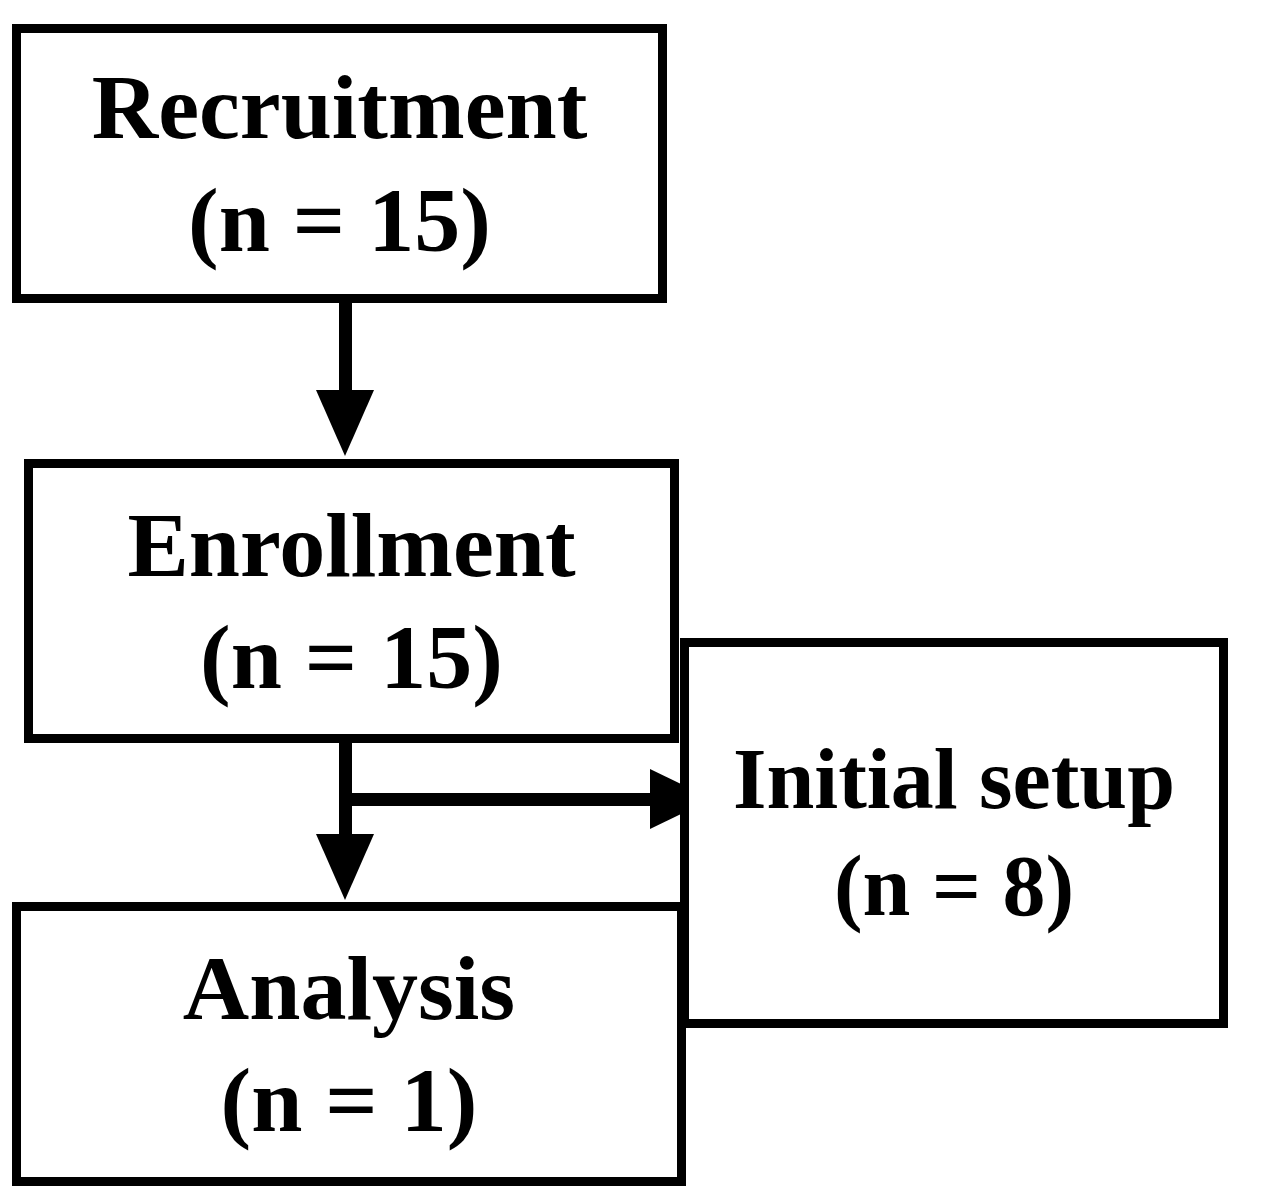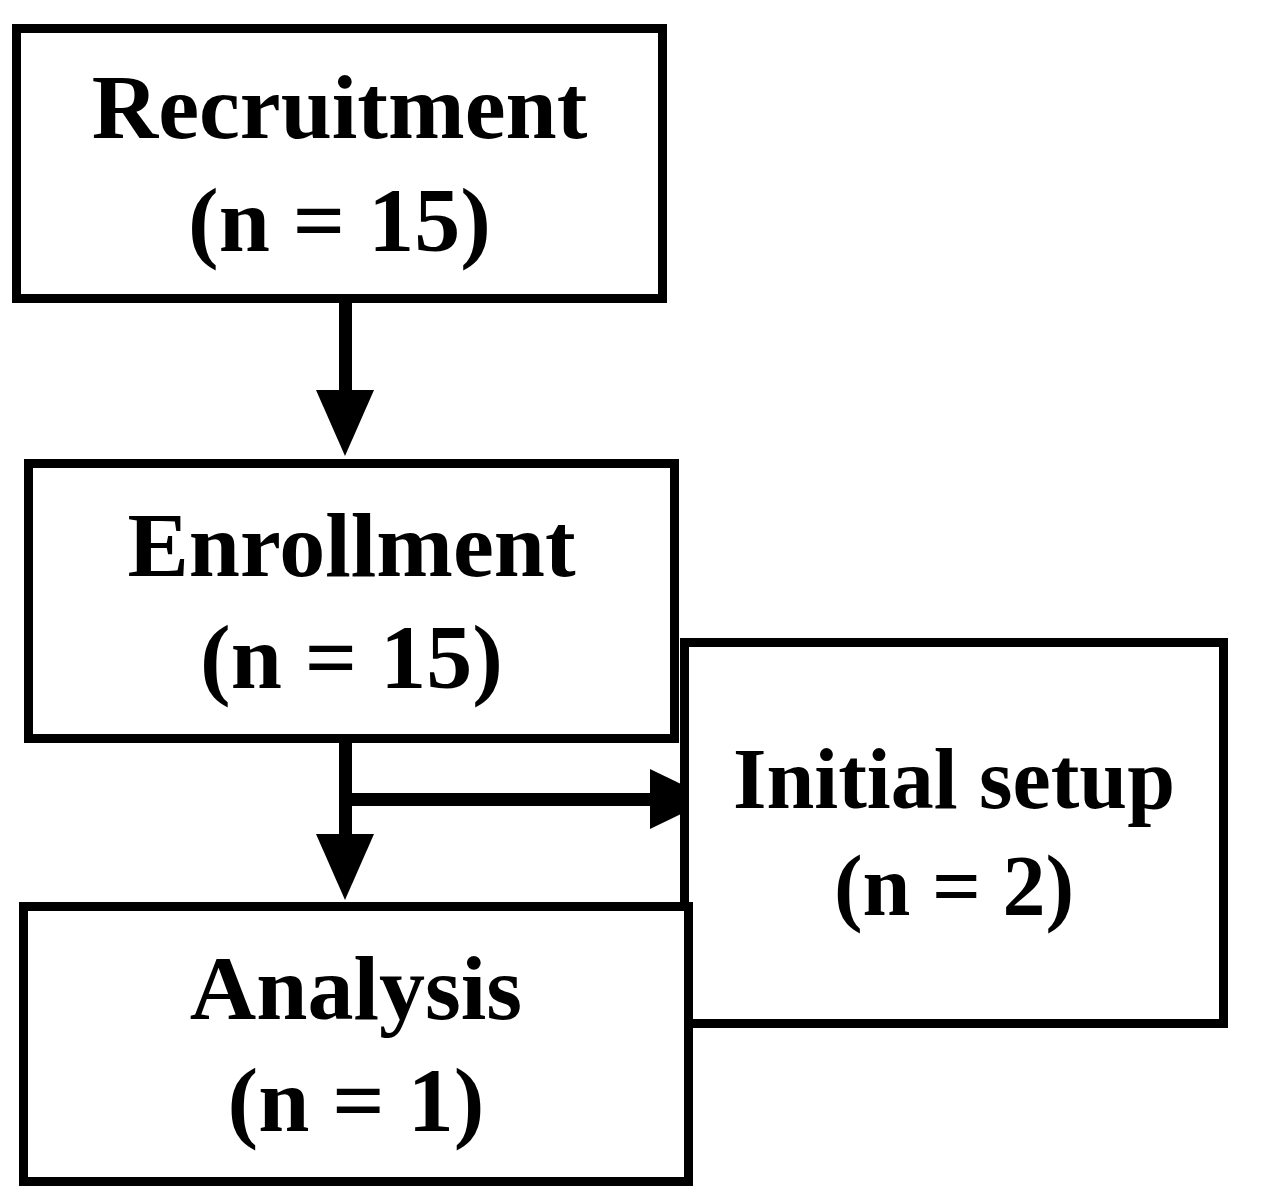--- a/index.html
+++ b/index.html
@@ -89,21 +89,21 @@
     <div class="tri-down" style="left:316px; top:834px;"></div>
   </div>
 
   <div>
     <div class="hline" style="left:345px; top:793px; width:308px;"></div>
     <div class="tri-right" style="left:650px; top:769px;"></div>
   </div>
 
   <div class="fbox fbox-side" style="left:680px; top:603px; width:548px; height:390px;margin-top:35px;">
     <div class="line">Initial setup</div>
-    <div class="line">(n = 2)</div>
+    <div class="line">(n = 8)</div>
   </div>
 
-  <div class="fbox" style="left:19px; top:902px; width:674px; height:284px;">
+  <div class="fbox" style="left:12px; top:902px; width:674px; height:284px;">
     <div class="line">Analysis</div>
     <div class="line">(n = 1)</div>
   </div>
 
 </div>
 
 </body></html>

